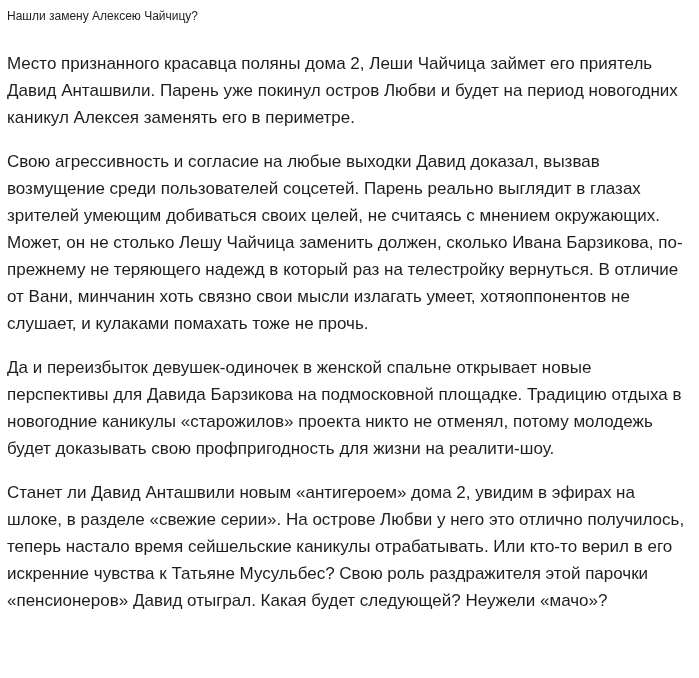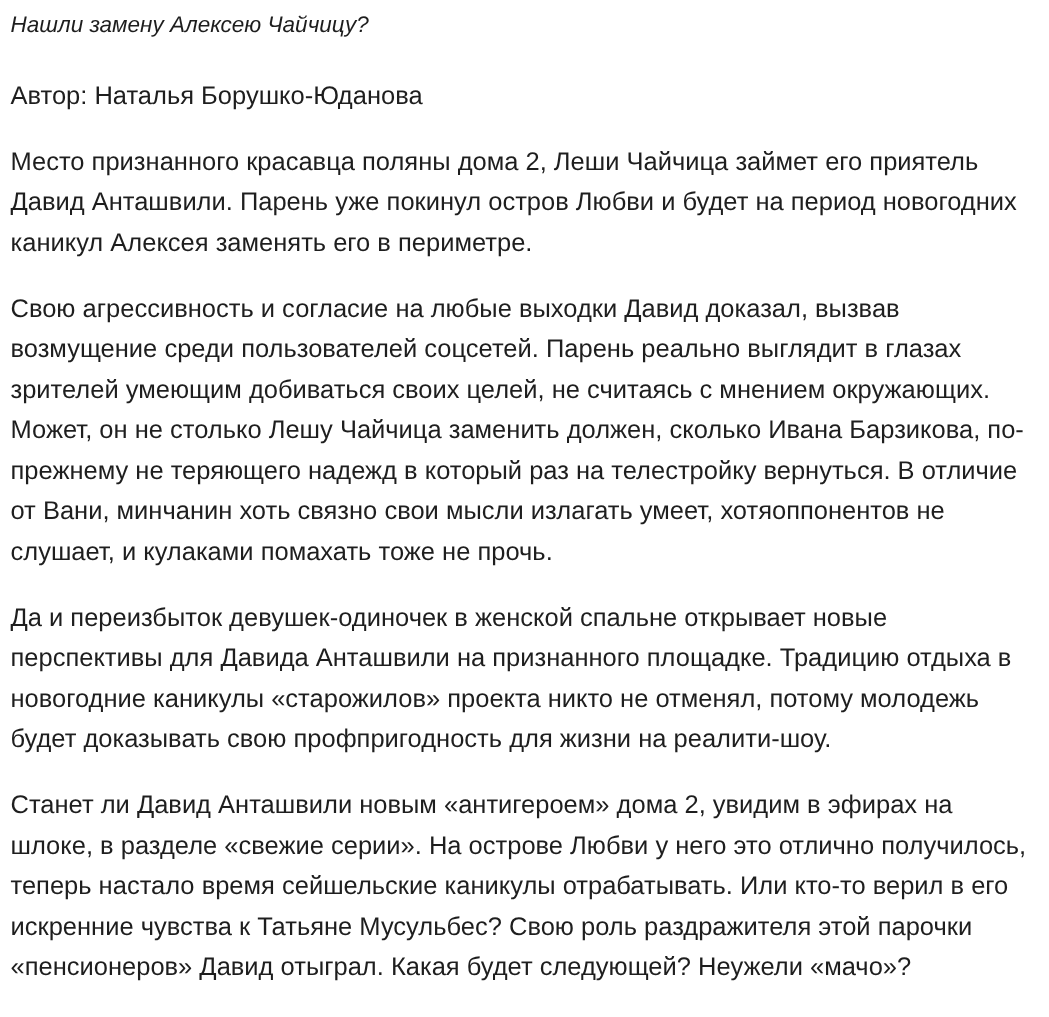--- a/index.html
+++ b/index.html
@@ -13,41 +13,39 @@
     overflow: hidden;
     box-sizing: border-box;
     padding: 3px 6px 0 7px;
     font-family: "Liberation Sans", "DejaVu Sans", sans-serif;
     font-size: 17px;
     line-height: 27px;
     color: #1e1e1e;
     -webkit-font-smoothing: antialiased;
   }
   .article-title {
-    font-size: 15px;
+    font-size: 12px;
     font-weight: 400;
     margin: 0 0 20px 0;
     line-height: 27px;
-    font-style: italic;
   }
   .article-author {
     margin: 0 0 17px 0;
   }
   .article-body p {
     margin: 0 0 17px 0;
   }
   .article-body p:last-child {
     margin-bottom: 14px;
   }
 </style>
 </head>
 <body>
 
 <article>
   <h1 class="article-title">Нашли замену Алексею Чайчицу?</h1>
-  <p class="article-author">Автор: Наталья Борушко-Юданова</p>
   <div class="article-body" id="article-body">
       <p>Место признанного красавца поляны дома 2, Леши Чайчица займет его приятель Давид Анташвили. Парень уже покинул остров Любви и будет на период новогодних каникул Алексея заменять его в периметре.</p>
       <p>Свою агрессивность и согласие на любые выходки Давид доказал, вызвав возмущение среди пользователей соцсетей. Парень реально выглядит в глазах зрителей умеющим добиваться своих целей, не считаясь с мнением окружающих. Может, он не столько Лешу Чайчица заменить должен, сколько Ивана Барзикова, по-прежнему не теряющего надежд в который раз на телестройку вернуться. В отличие от Вани, минчанин хоть связно свои мысли излагать умеет, хотяоппонентов не слушает, и кулаками помахать тоже не прочь.</p>
-      <p>Да и переизбыток девушек-одиночек в женской спальне открывает новые перспективы для Давида Анташвили на признанного площадке. Традицию отдыха в новогодние каникулы «старожилов» проекта никто не отменял, потому молодежь будет доказывать свою профпригодность для жизни на реалити-шоу.</p>
+      <p>Да и переизбыток девушек-одиночек в женской спальне открывает новые перспективы для Давида Барзикова на подмосковной площадке. Традицию отдыха в новогодние каникулы «старожилов» проекта никто не отменял, потому молодежь будет доказывать свою профпригодность для жизни на реалити-шоу.</p>
       <p>Станет ли Давид Анташвили новым «антигероем» дома 2, увидим в эфирах на шлоке, в разделе «свежие серии». На острове Любви у него это отлично получилось, теперь настало время сейшельские каникулы отрабатывать. Или кто-то верил в его искренние чувства к Татьяне Мусульбес? Свою роль раздражителя этой парочки «пенсионеров» Давид отыграл. Какая будет следующей? Неужели «мачо»?</p>
     </div>
 </article>
 
 </body></html>

